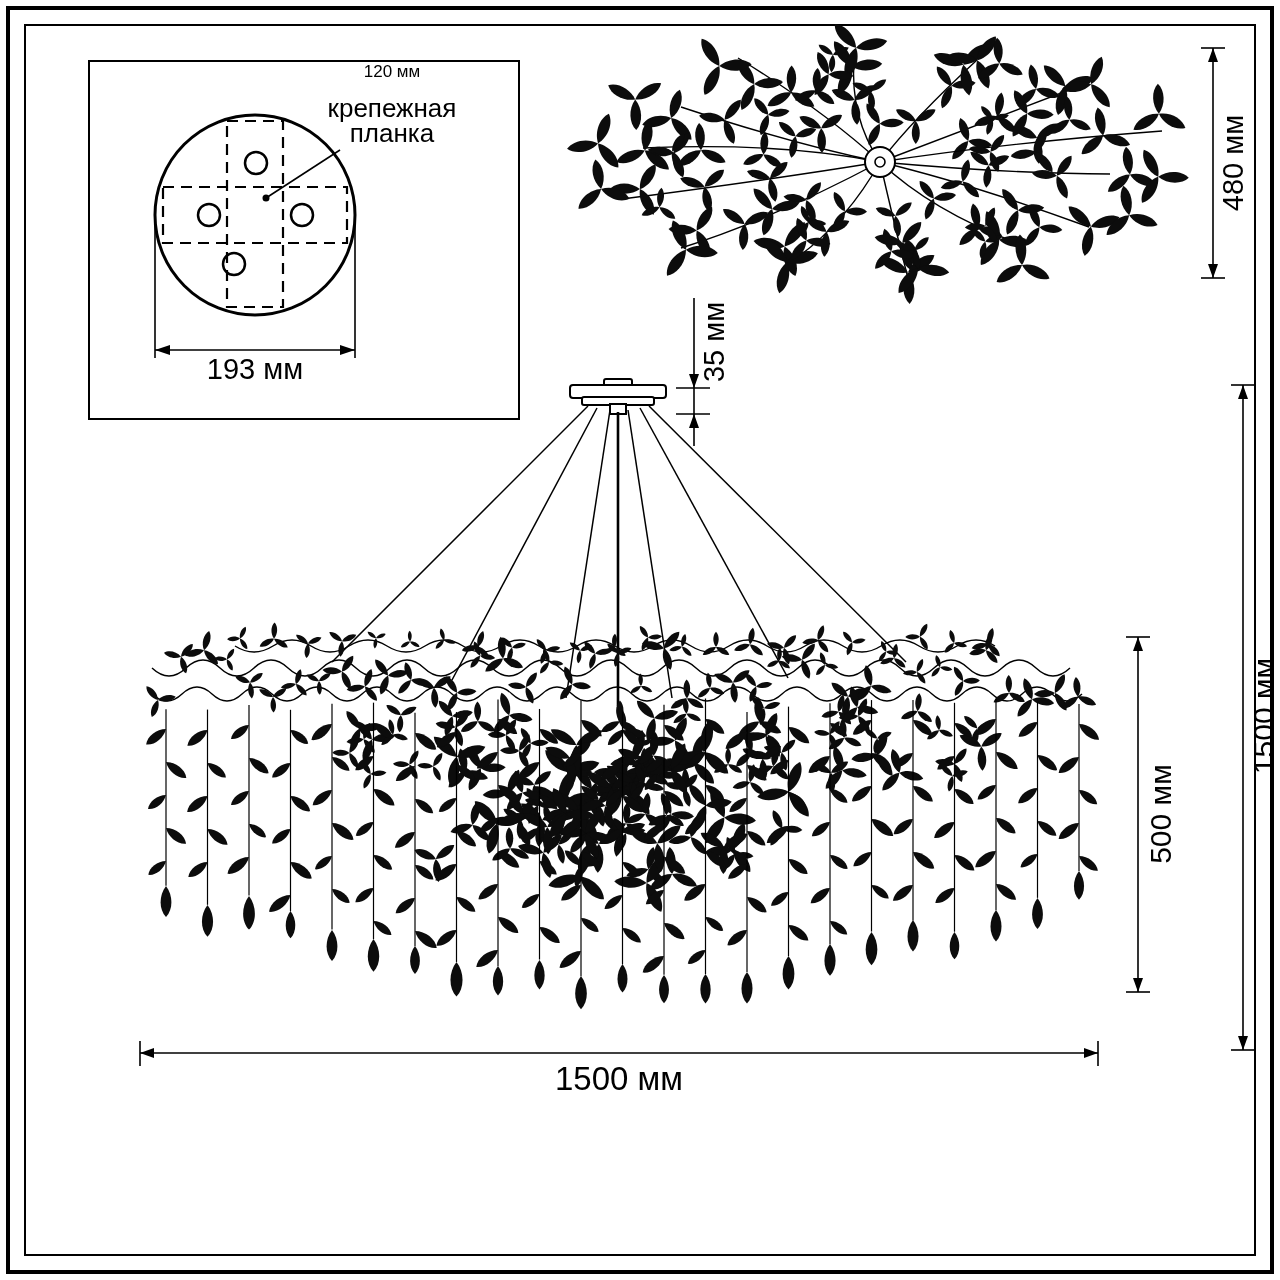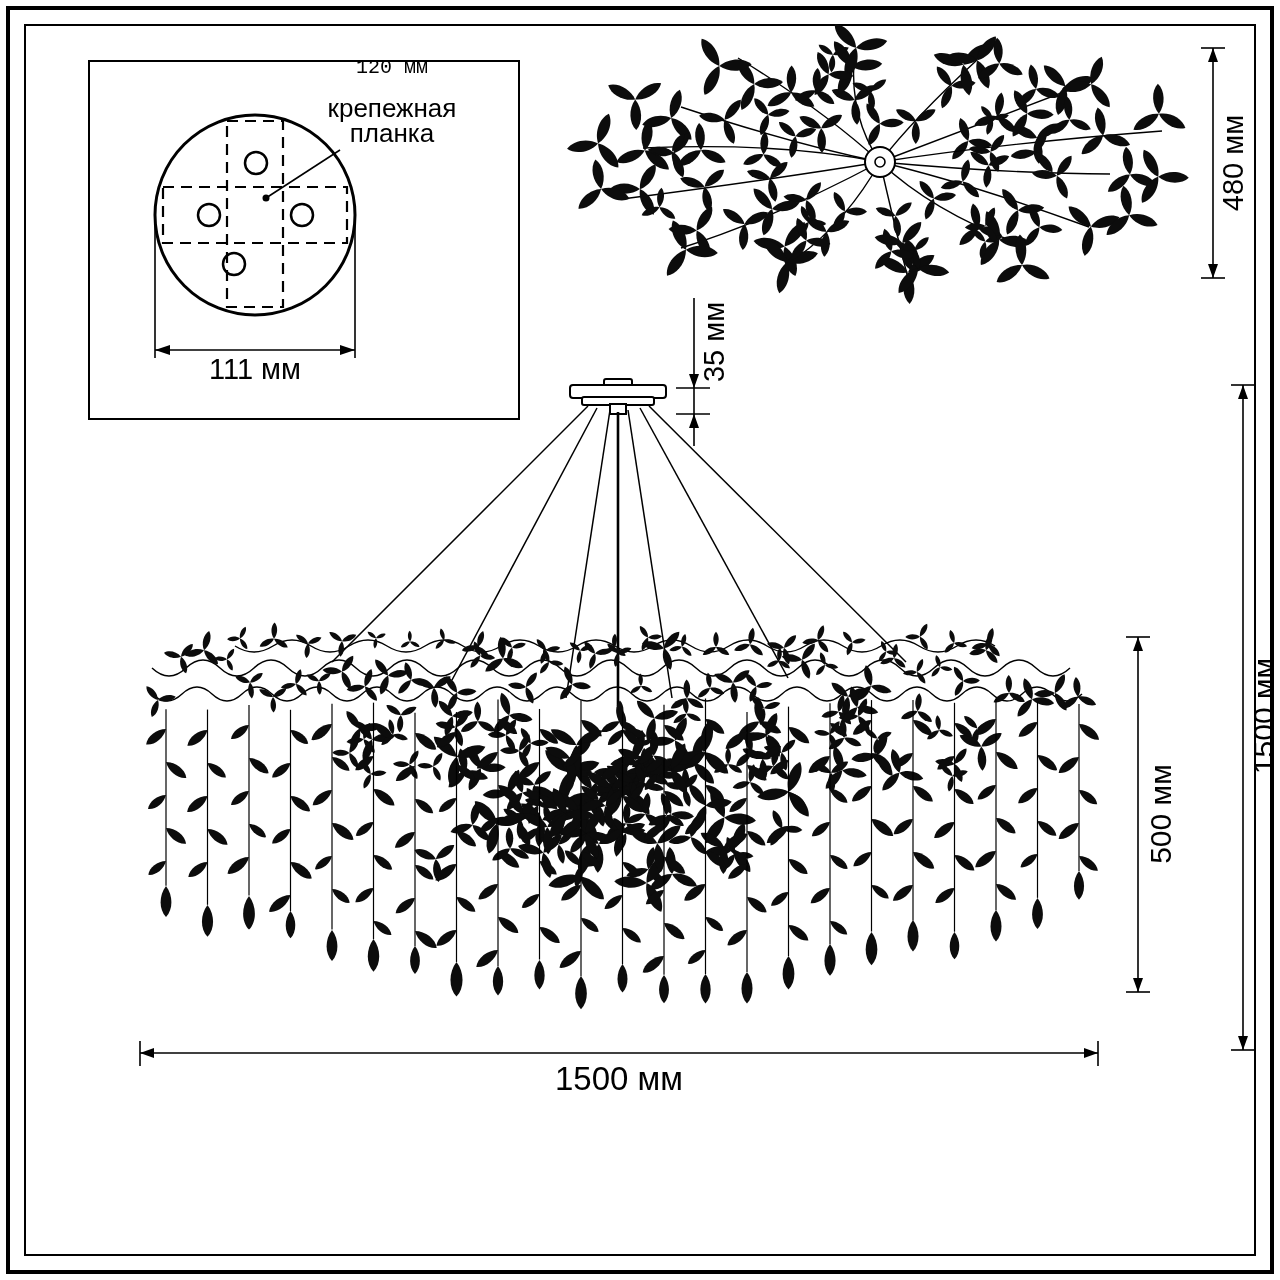--- a/index.html
+++ b/index.html
@@ -578,22 +578,22 @@
       <polygon points="1138,992 1133,978 1143,978"></polygon>
 
       <line x1="140" y1="1041" x2="140" y2="1066" class="ln15"></line>
       <line x1="1098" y1="1041" x2="1098" y2="1066" class="ln15"></line>
       <line x1="140" y1="1053" x2="1098" y2="1053" class="ln15"></line>
       <polygon points="140,1053 154,1048 154,1058"></polygon>
       <polygon points="1098,1053 1084,1048 1084,1058"></polygon>
     </g>
   </svg>
 
-  <div class="lbl" style="left:322px;top:56px;width:140px;font-size:20px;font-family:Liberation Mono, monospace;">120 мм</div>
+  <div class="lbl" style="left:322px;top:62px;width:140px;font-size:17px;">120 мм</div>
   <div class="lbl" style="left:312px;top:96px;width:160px;font-size:26px;line-height:25px;">крепежная
 планка</div>
-  <div class="lbl" style="left:175px;top:353px;width:160px;font-size:29px;">111 мм</div>
+  <div class="lbl" style="left:175px;top:353px;width:160px;font-size:29px;">193 мм</div>
   <div class="lbl vert" style="left:1163px;top:147px;width:140px;height:32px;font-size:29px;">480 мм</div>
   <div class="lbl vert" style="left:644px;top:326px;width:140px;height:32px;font-size:29px;">35 мм</div>
   <div class="lbl vert" style="left:1193px;top:700px;width:140px;height:32px;font-size:30px;">1500 мм</div>
   <div class="lbl vert" style="left:1090px;top:798px;width:140px;height:32px;font-size:30px;">500 мм</div>
   <div class="lbl" style="left:499px;top:1060px;width:240px;font-size:33px;">1500 мм</div>
 </div>
 
 </body></html>

